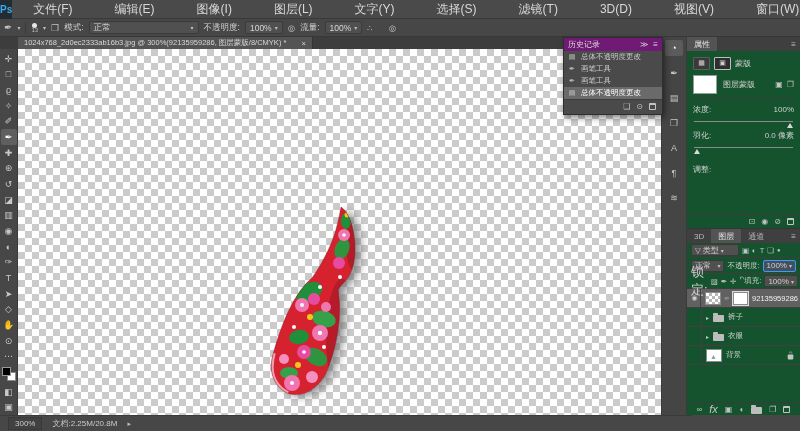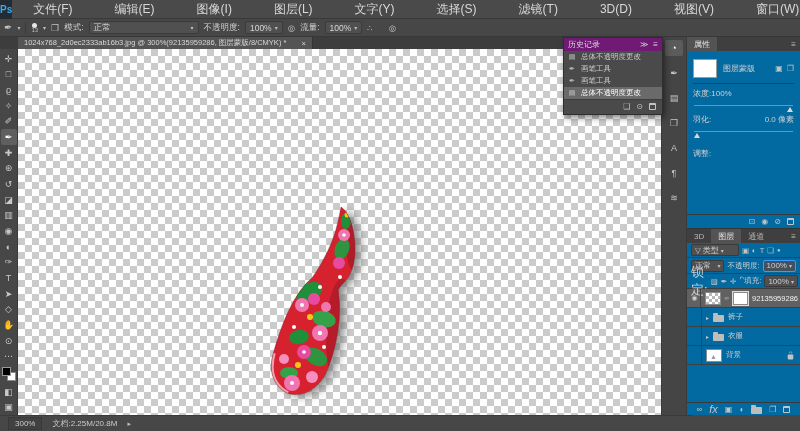--- a/index.html
+++ b/index.html
@@ -36,21 +36,21 @@
   #historyhdr{height:13px;background:#701a75;display:flex;align-items:center;font-size:8px;padding:0 4px;color:#d8d8d8}
   .hrow{height:12px;display:flex;align-items:center;gap:4px;font-size:7.5px;padding:0 3px;color:#cccccc}
   .hrow.sel{background:#6a6a6a;color:#ffffff}
   .hico{width:10px;font-size:7px;text-align:center;color:#c0c0c0}
   #historyftr{height:13px;display:flex;align-items:center;justify-content:flex-end;gap:6px;padding:0 6px;border-top:1px solid #3c3c3c;font-size:8px}
   
   #strip{left:661px;top:37px;width:25px;height:378px;background:#454545;border-left:1px solid #3a3a3a;display:flex;flex-direction:column;align-items:center;padding-top:3px;gap:9px}
   .stripico{width:18px;height:16px;display:flex;align-items:center;justify-content:center;font-size:9px;color:#c6c6c6}
   .stripico.active{background:#5b5b5b;border-radius:2px;color:#fff}
   
-  #dock{left:686px;top:37px;width:114px;height:378px;background:#0369a1;border-left:1px solid #3a3a3a;font-size:8px}
+  #dock{left:686px;top:37px;width:114px;height:378px;background:#14532d;border-left:1px solid #3a3a3a;font-size:8px}
   .paneltabs{height:14px;background:#3f3f3f;display:flex;align-items:stretch}
   .ptab{padding:0 7px;display:flex;align-items:center;color:#b9b9b9}
   .ptab.active{background:#535353;color:#e3e3e3}
   .pmenu{margin-left:auto;padding:0 4px;display:flex;align-items:center;color:#c0c0c0}
   
   #props{height:192px;border-bottom:1px solid #353535;position:relative}
   .pbody{padding:4px 6px 0 6px}
   .thumbbtn{width:17px;height:13px;background:#3a3a3a;border:1px solid #5c5c5c;border-radius:1px;display:flex;align-items:center;justify-content:center;font-size:7px}
   .thumbbtn.sel{border-color:#bdbdbd;background:#2e2e2e}
   #maskthumb{width:24px;height:19px;background:#ffffff;border:1px solid #9a9a9a}
@@ -304,30 +304,35 @@
 </div>
 
 <div id="dock" class="abs">
 
   <div id="props">
     <div class="paneltabs">
       <span class="ptab active">属性</span>
       <span class="pmenu">≡</span>
     </div>
     <div class="pbody">
+      <div class="row" style="gap:4px;height:16px">
+        <span class="thumbbtn">▦</span>
+        <span class="thumbbtn sel">▣</span>
+        <span>蒙版</span>
+      </div>
       <div class="row" style="gap:6px;height:26px">
         <span id="maskthumb"></span>
         <span>图层蒙版</span>
         <span style="margin-left:auto;display:flex;gap:4px">
           <span class="ico">▣</span>
           <span class="ico">❐</span>
         </span>
       </div>
       <div style="border-top:1px solid #3a3a3a;margin:2px 0 4px 0"></div>
-      <div class="row" style="justify-content:flex-start;height:11px">
+      <div class="row" style="justify-content:space-between;height:11px">
         <span>浓度:</span>
         <span>100%</span>
       </div>
       <div class="track">
           <span class="thumbtri" style="right:0"></span>
         </div>
       <div class="row" style="justify-content:space-between;height:11px">
         <span>羽化:</span>
         <span>0.0 像素</span>
       </div>

